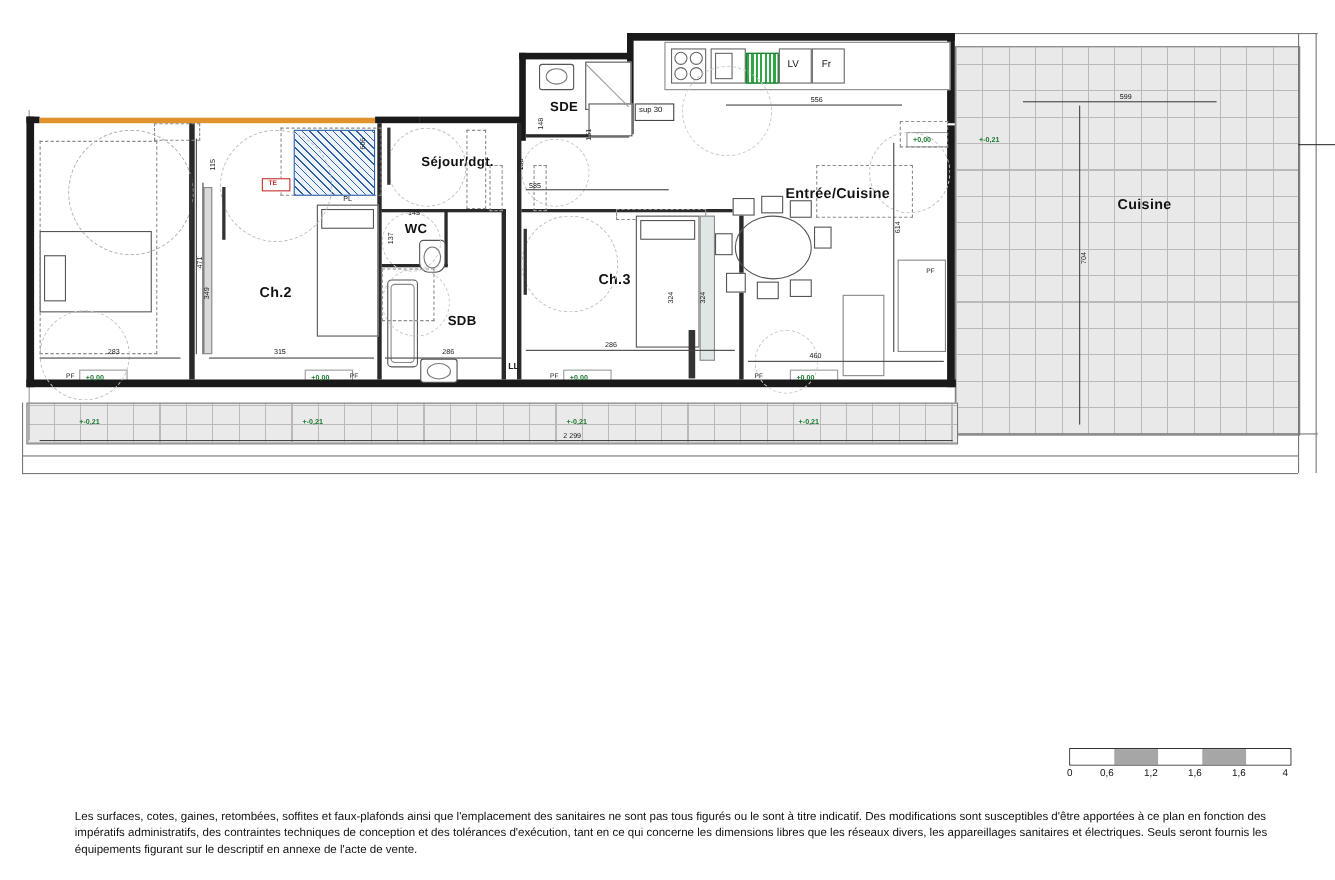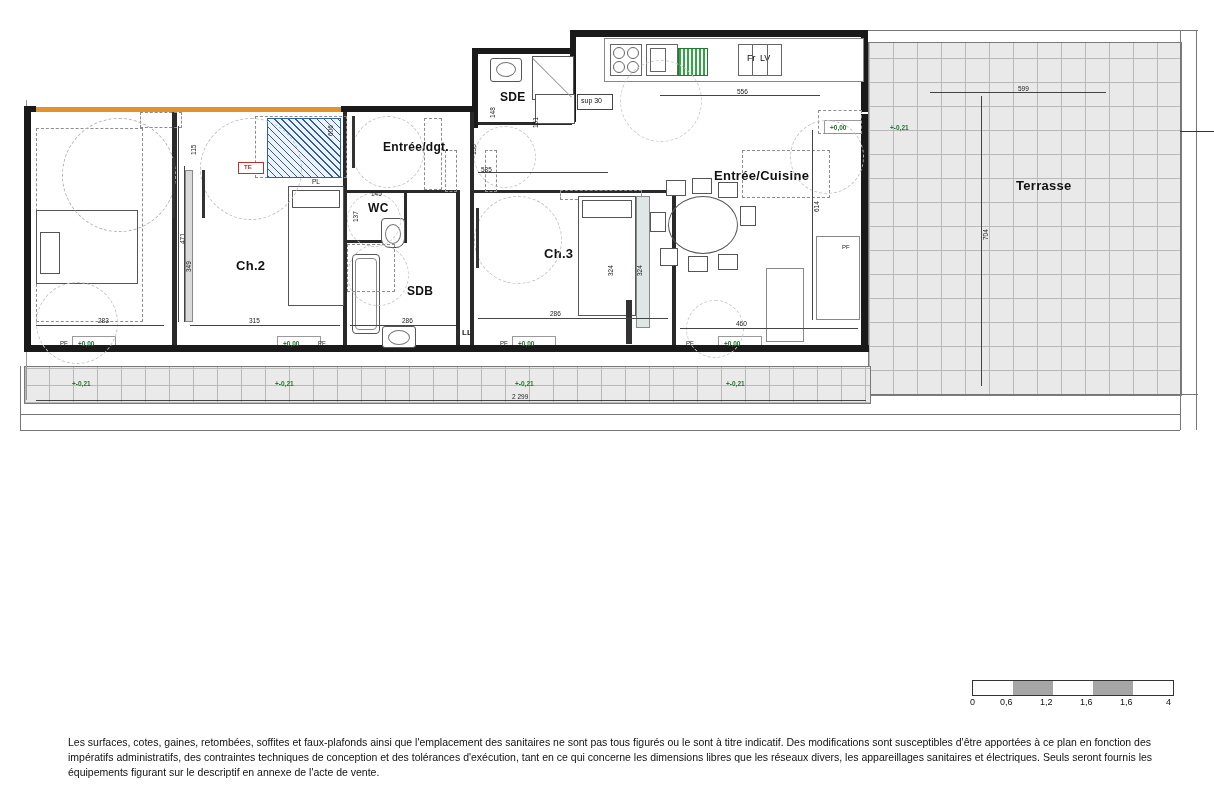--- a/index.html
+++ b/index.html
@@ -143,21 +143,21 @@
   <div class="swing" style="left:200px;top:118px;width:100px;height:100px;border-color:#bfbfbf;"></div>
   <div class="thin" style="left:202px;top:170px;width:3px;height:48px;background:#333;"></div>
   <div class="thin" style="left:185px;top:170px;width:6px;height:150px;background:#d9d9d9;border:1px solid #8a8a8a;"></div>
 
   <div class="abs" style="left:238px;top:162px;width:24px;height:10px;border:1px solid #c2302b;background:#fff;">
     <span class="abs" style="left:5px;top:1px;font-size:6px;color:#c2302b;font-weight:bold;">TE</span>
   </div>
 
   <div class="dim" style="left:312px;top:178px;">PL</div>
 
-  <div class="room-label" style="left:383px;top:140px;font-size:12px;">Entrée/dgt.</div>
+  <div class="room-label" style="left:383px;top:140px;font-size:12px;">Séjour/dgt.</div>
   <div class="swing" style="left:352px;top:116px;width:70px;height:70px;border-color:#c2c2c2;"></div>
   <div class="thin" style="left:352px;top:116px;width:3px;height:52px;background:#333;"></div>
   <div class="swing" style="left:474px;top:126px;width:60px;height:60px;border-color:#c8c8c8;"></div>
 
   <div class="room-label" style="left:500px;top:90px;font-size:12px;">SDE</div>
   <div class="furn" style="left:490px;top:58px;width:30px;height:22px;border-radius:3px;"></div>
   <div class="abs" style="left:496px;top:62px;width:18px;height:13px;border:1px solid #777;border-radius:50%;"></div>
   <div class="furn" style="left:532px;top:56px;width:40px;height:42px;"></div>
   <div class="furn" style="left:535px;top:94px;width:38px;height:28px;"></div>
   <div class="thin" style="left:533px;top:58px;width:55px;height:1px;background:#999;transform:rotate(45deg);transform-origin:0 0;"></div>
@@ -188,21 +188,21 @@
 
   <div class="furn-l" style="left:604px;top:38px;width:258px;height:42px;"></div>
   <div class="abs" style="left:610px;top:44px;width:30px;height:30px;border:1px solid #666;"></div>
   <div class="abs" style="left:613px;top:47px;width:10px;height:10px;border:1px solid #666;border-radius:50%;"></div>
   <div class="abs" style="left:627px;top:47px;width:10px;height:10px;border:1px solid #666;border-radius:50%;"></div>
   <div class="abs" style="left:613px;top:61px;width:10px;height:10px;border:1px solid #666;border-radius:50%;"></div>
   <div class="abs" style="left:627px;top:61px;width:10px;height:10px;border:1px solid #666;border-radius:50%;"></div>
   <div class="abs" style="left:646px;top:44px;width:30px;height:30px;border:1px solid #666;"></div>
   <div class="abs" style="left:650px;top:48px;width:14px;height:22px;border:1px solid #666;"></div>
   <div class="greenwin" style="left:678px;top:48px;width:28px;height:26px;background-image:repeating-linear-gradient(90deg,#2fa745 0 2px,#fff 2px 4px);border:1px solid #1f7a32;"></div>
-  <div class="abs" style="left:708px;top:44px;width:28px;height:30px;border:1px solid #666;margin-left:44px;">
+  <div class="abs" style="left:708px;top:44px;width:28px;height:30px;border:1px solid #666;">
     <span class="abs" style="left:7px;top:8px;font-size:9px;color:#111;">LV</span>
   </div>
   <div class="abs" style="left:738px;top:44px;width:28px;height:30px;border:1px solid #666;">
     <span class="abs" style="left:8px;top:8px;font-size:9px;color:#111;">Fr</span>
   </div>
   <div class="abs" style="left:577px;top:94px;width:34px;height:14px;border:1px solid #444;background:#fff;">
     <span class="abs" style="left:3px;top:2px;font-size:7px;color:#111;">sup 30</span>
   </div>
 
   <div class="abs" style="left:668px;top:196px;width:68px;height:56px;border:1px solid #555;border-radius:50%;"></div>
@@ -213,21 +213,21 @@
   <div class="furn" style="left:718px;top:254px;width:18px;height:14px;"></div>
   <div class="furn" style="left:688px;top:256px;width:18px;height:14px;"></div>
   <div class="furn" style="left:660px;top:248px;width:16px;height:16px;"></div>
   <div class="furn" style="left:650px;top:212px;width:14px;height:18px;"></div>
 
   <div class="furn-l" style="left:766px;top:268px;width:36px;height:72px;"></div>
   <div class="furn-l" style="left:816px;top:236px;width:42px;height:82px;"></div>
   <div class="swing" style="left:790px;top:120px;width:72px;height:72px;border-color:#c3c3c3;"></div>
   <div class="swing" style="left:620px;top:60px;width:80px;height:80px;border-color:#cdcdcd;"></div>
 
-  <div class="room-label" style="left:1016px;top:178px;">Terrasse</div>
+  <div class="room-label" style="left:1016px;top:178px;">Cuisine</div>
 
   <div class="dim" style="left:462px;top:328px;font-size:8px;font-weight:bold;">LL</div>
 
   <div class="dim" style="left:737px;top:88px;">556</div>
   <div class="dim" style="left:1018px;top:85px;">599</div>
   <div class="dim" style="left:98px;top:317px;">283</div>
   <div class="dim" style="left:249px;top:317px;">315</div>
   <div class="dim" style="left:402px;top:317px;">286</div>
   <div class="dim" style="left:550px;top:310px;">286</div>
   <div class="dim" style="left:736px;top:320px;">460</div>

